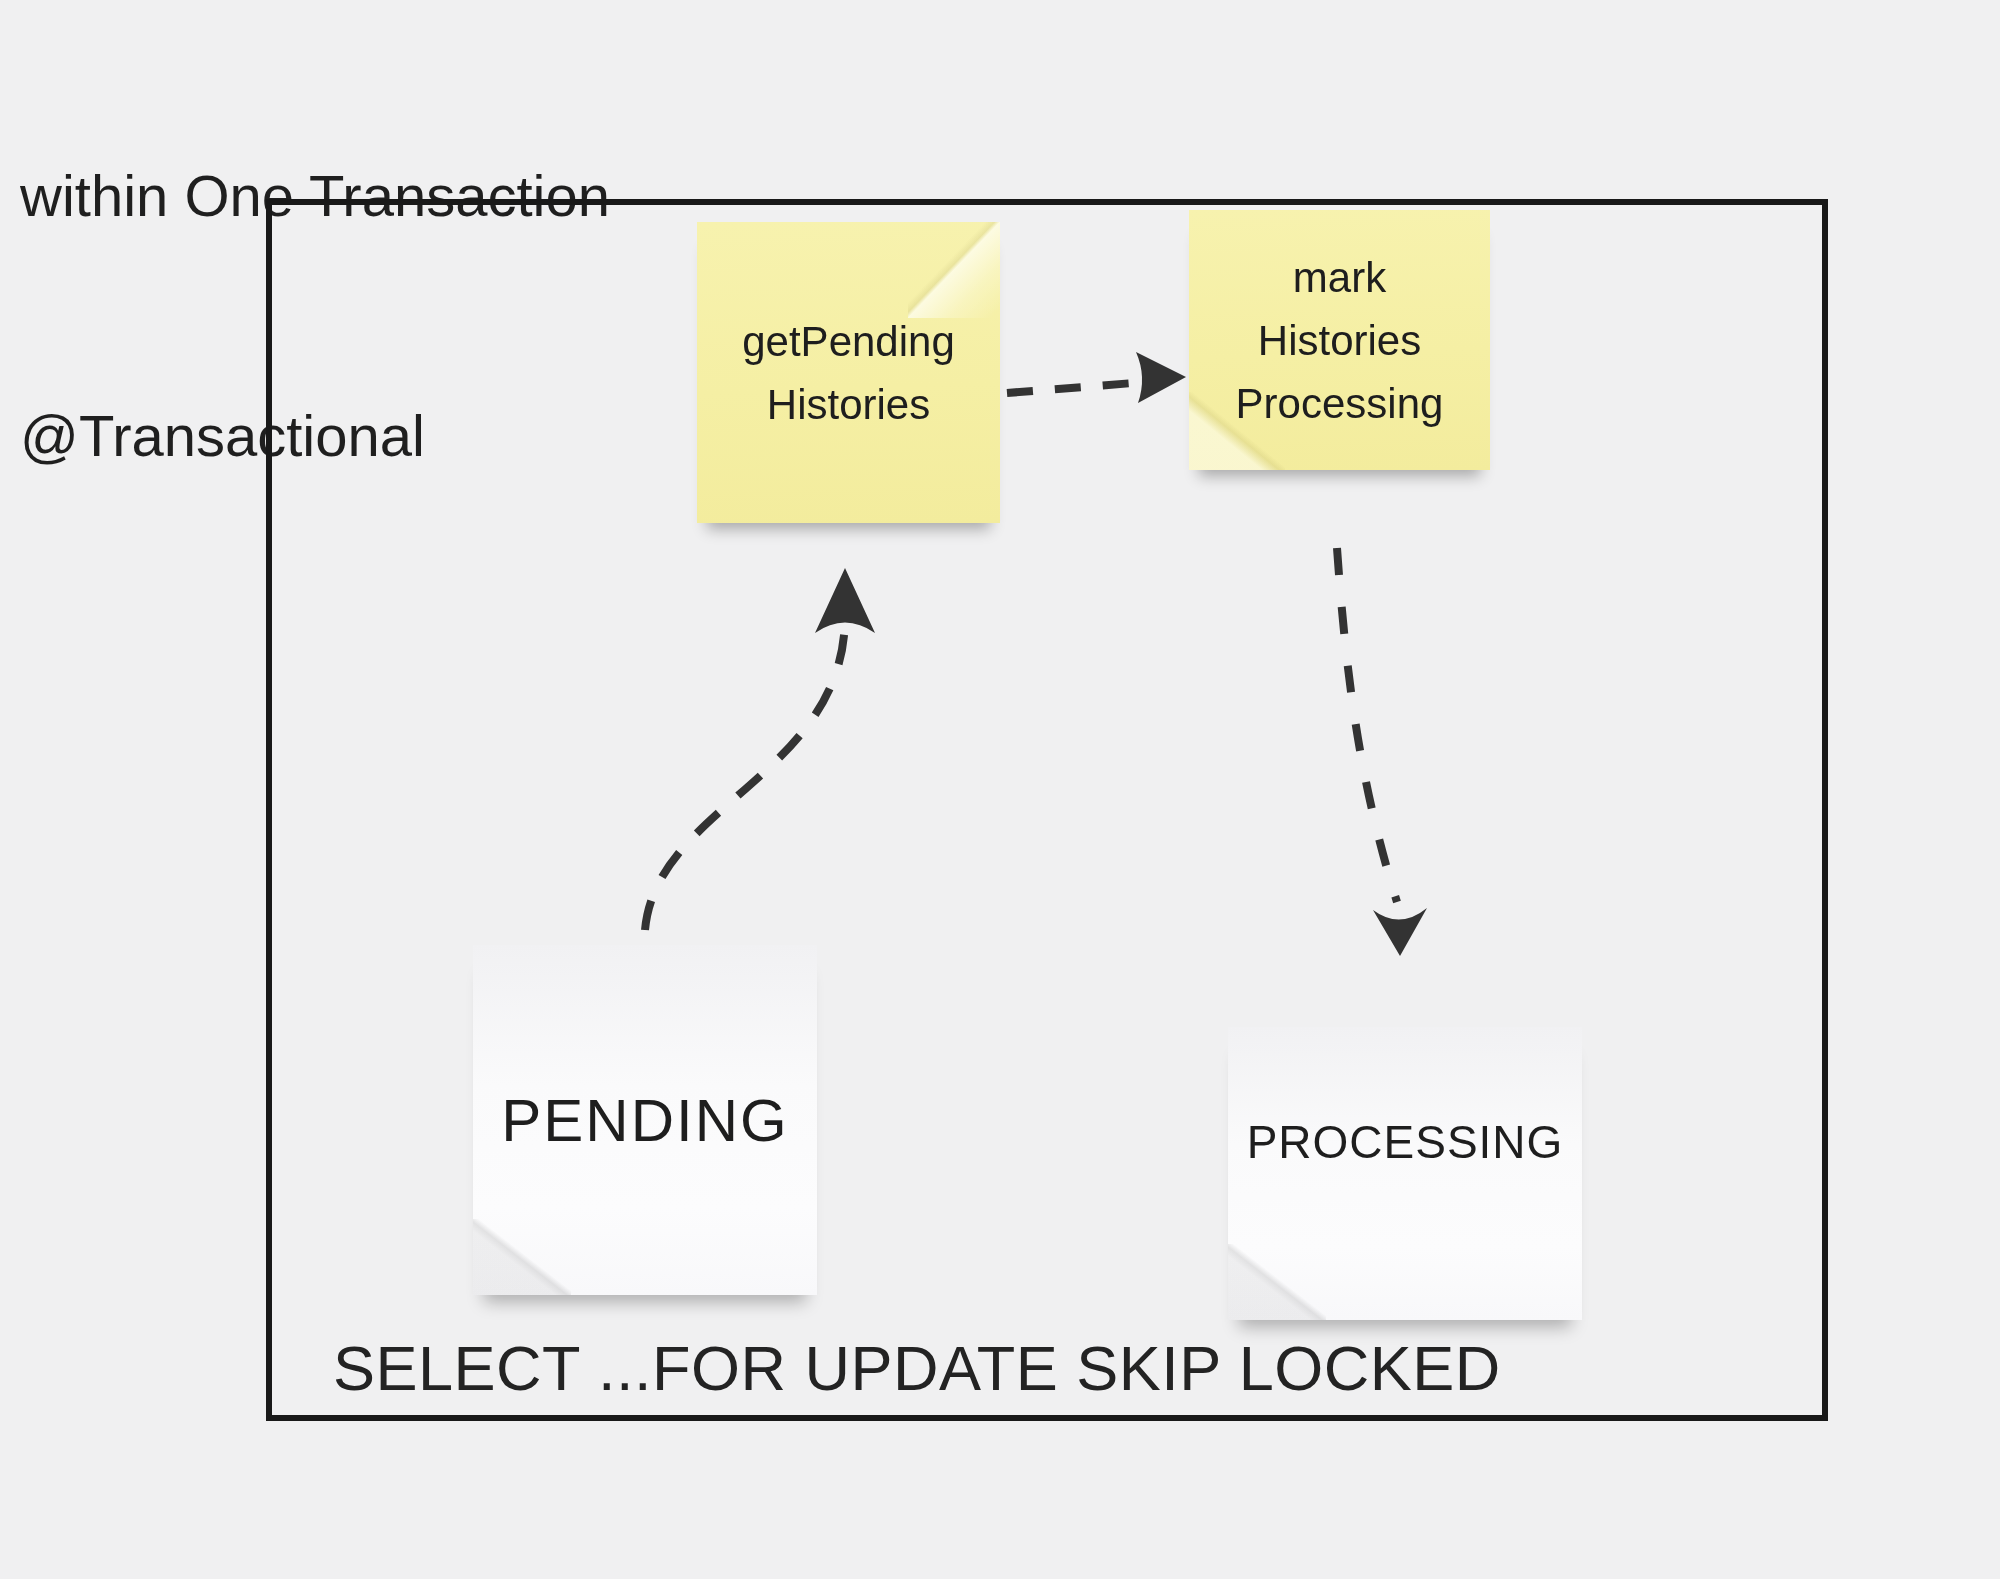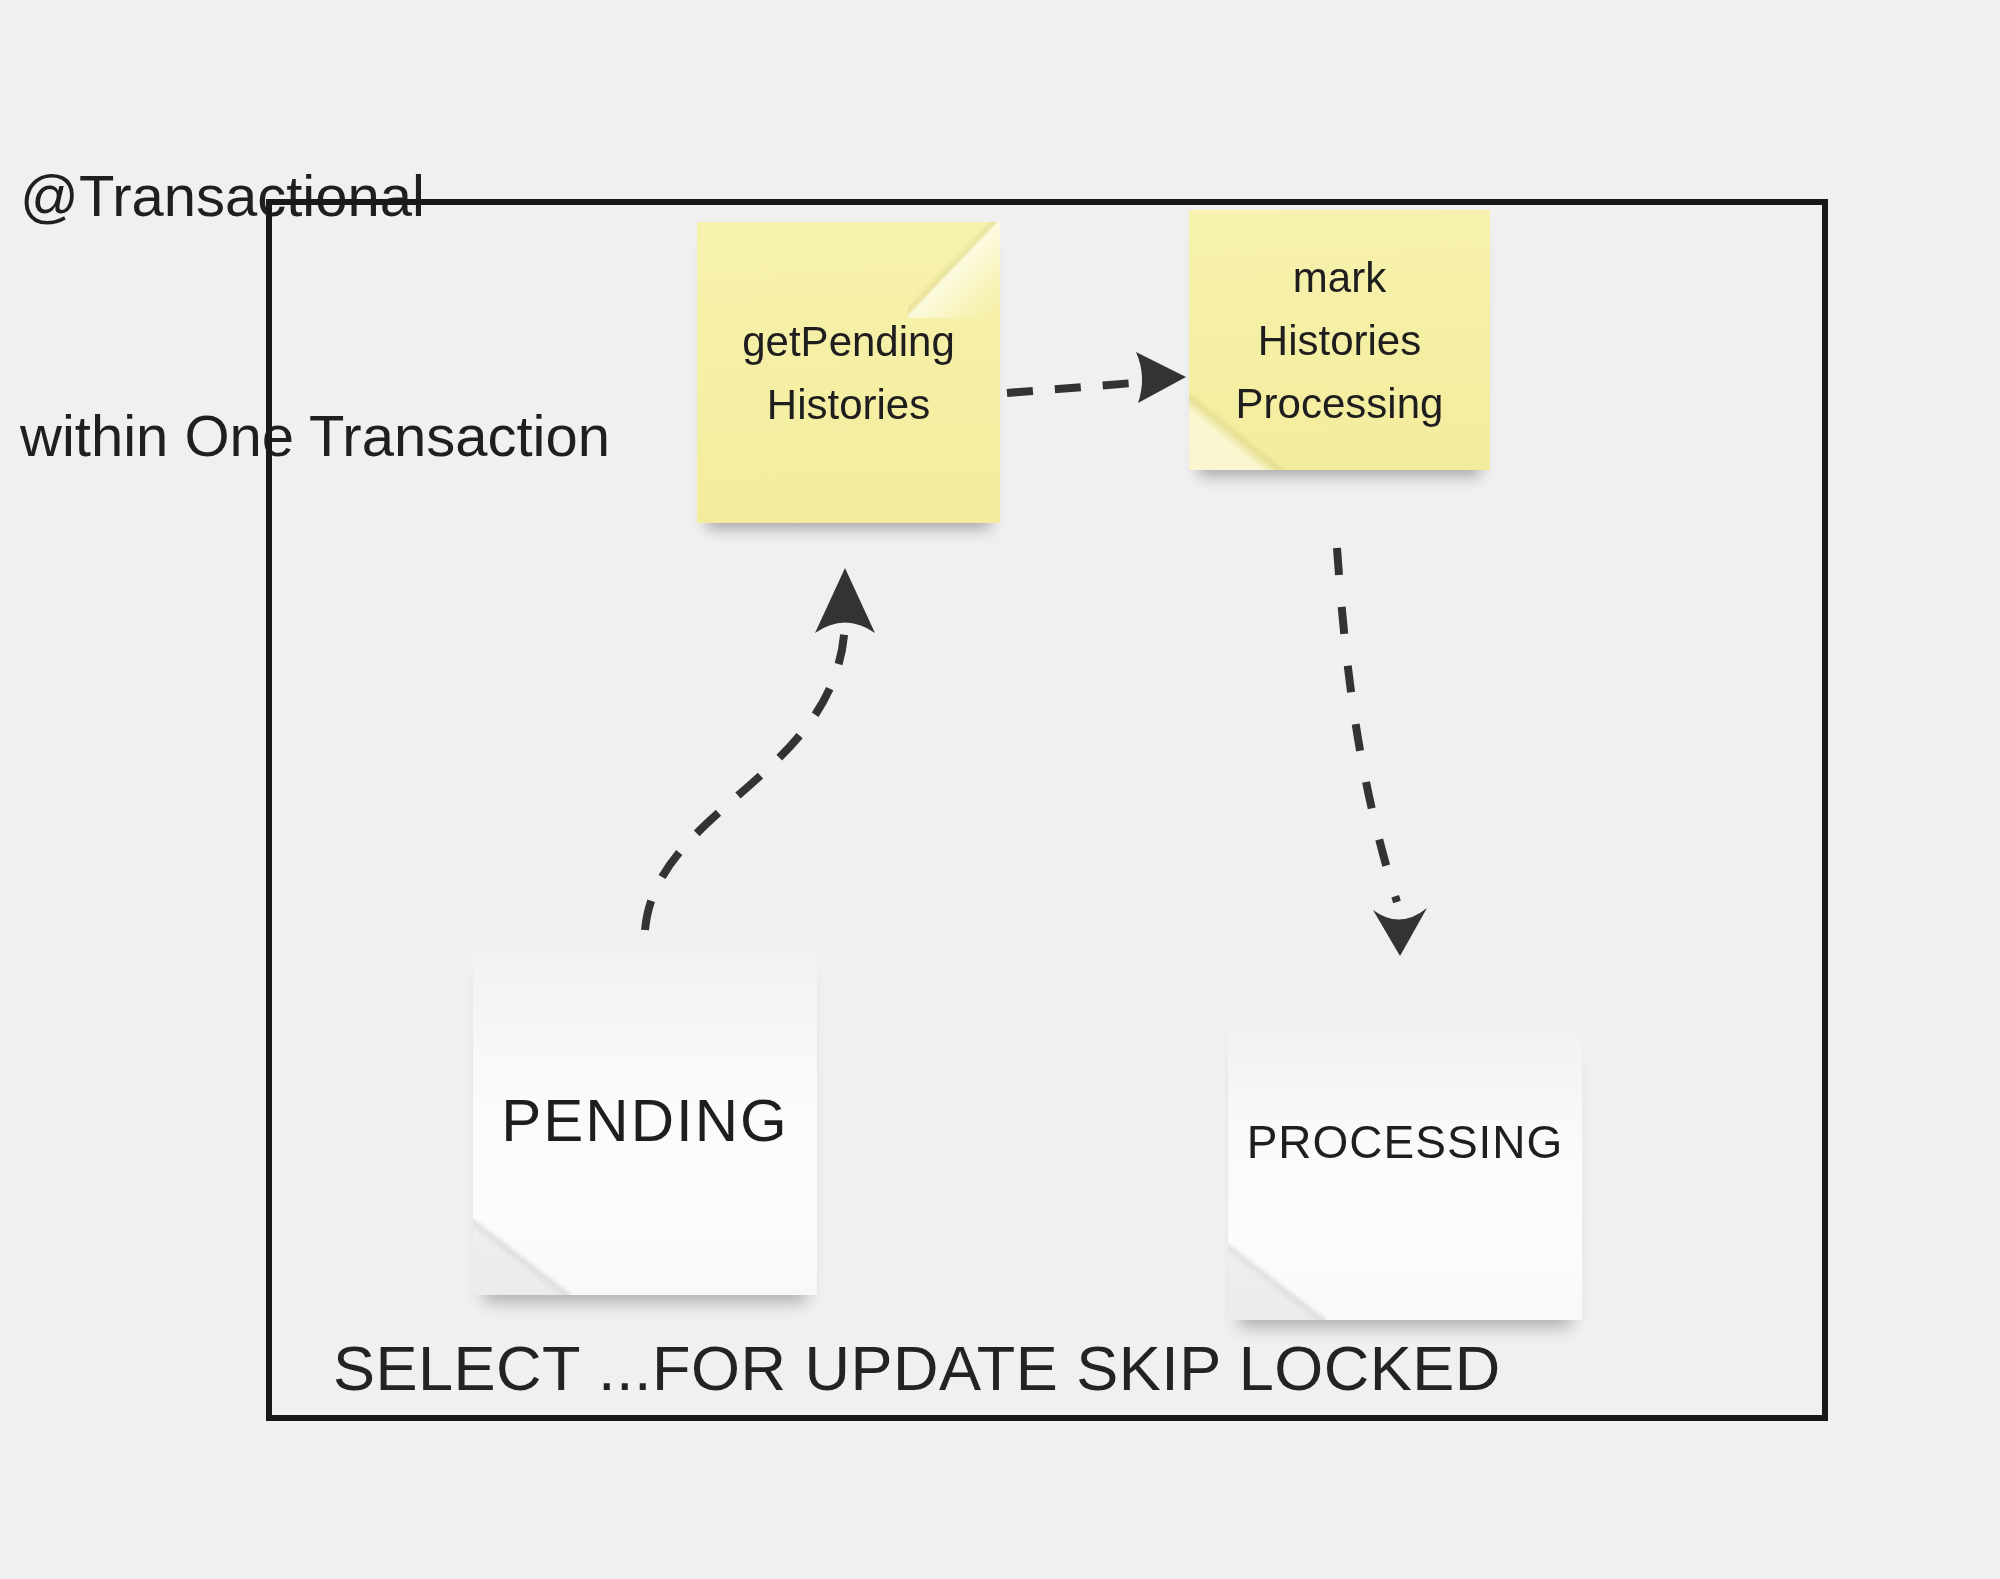--- a/index.html
+++ b/index.html
@@ -122,22 +122,22 @@
     stroke: #333333;
     stroke-width: 8;
     stroke-linecap: butt;
   }
   svg.arrows .head { fill: #333333; stroke: none; }
 </style>
 </head>
 <body>
 
 <div class="title">
+  <div>within One Transaction</div>
   <div>@Transactional</div>
-  <div>within One Transaction</div>
 </div>
 
 <div class="frame"></div>
 
 <svg class="arrows" viewBox="0 0 2000 1579" xmlns="http://www.w3.org/2000/svg">
 
   <g>
     <path class="shaft" d="M 645 930 C 656 805 845 775 845 616" stroke-dasharray="30 26"></path>
     <path class="head" d="M 845 568 L 815 633 Q 845 612 875 633 Z"></path>
   </g>

